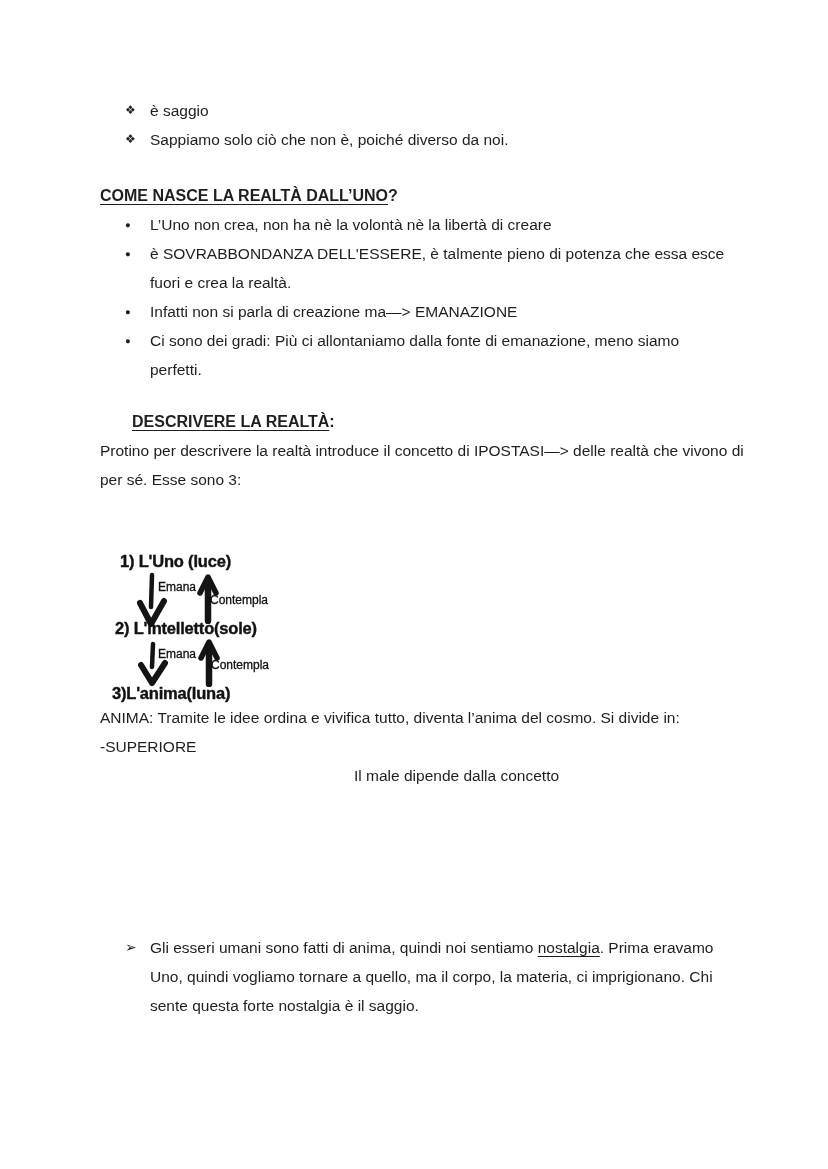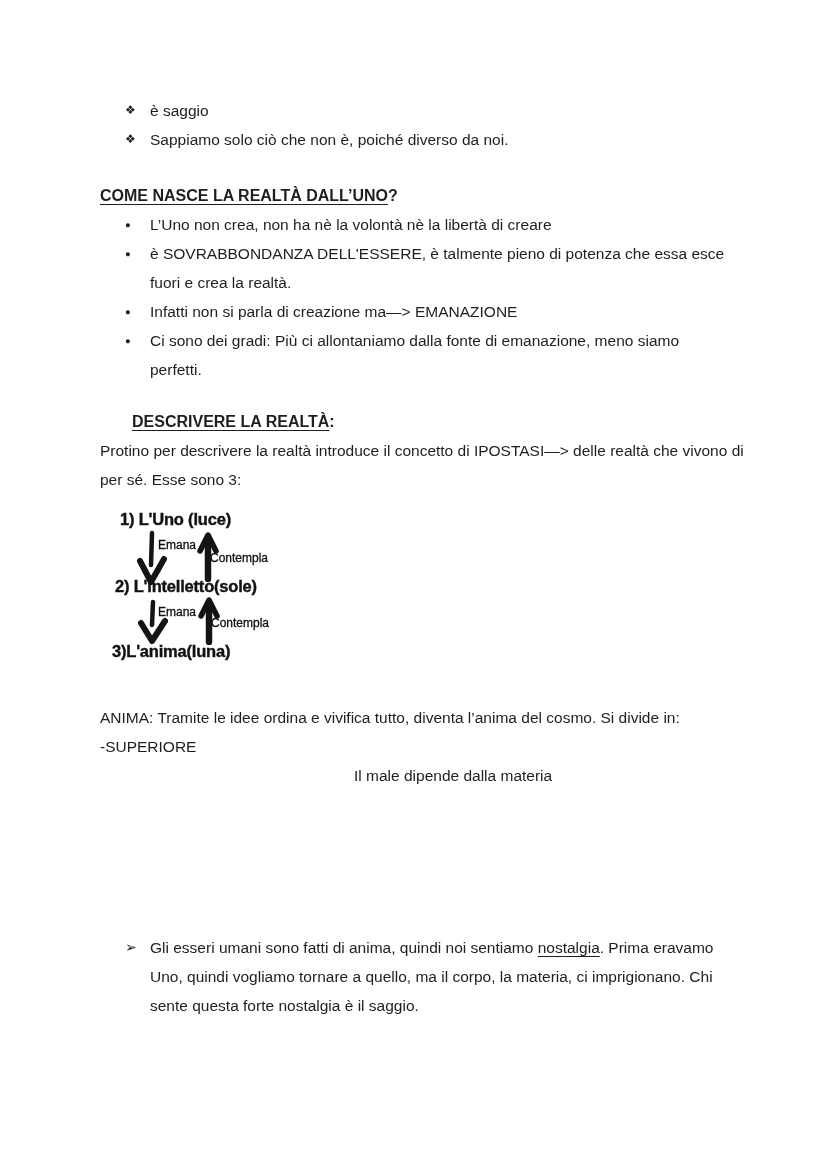--- a/index.html
+++ b/index.html
@@ -19,21 +19,21 @@
   .li{display:flex;align-items:flex-start;}
   .li .marker{flex:0 0 25px;}
   .marker-diamond{font-size:12px;line-height:29px;}
   .marker-dot{font-size:9.5px;line-height:29px;}
   .marker-arrowhead{font-size:14px;line-height:29px;}
   .li .txt{flex:1 1 auto;}
   .para{width:645px;}
   .anima-line4{display:flex;gap:14px;white-space:nowrap;}
   .anima-line5{padding-left:254px;white-space:nowrap;}
   
-  .diagram{width:280px;height:175px;}
+  .diagram{width:280px;height:175px;margin-top:42px;}
   .dg-text{position:absolute;font-weight:bold;font-size:16.5px;line-height:22px;white-space:nowrap;color:#121212;-webkit-text-stroke:.4px #121212;letter-spacing:-.2px;}
   .dg-label{position:absolute;font-weight:normal;font-size:12px;line-height:14px;white-space:nowrap;color:#121212;-webkit-text-stroke:.3px #121212;}
   .dg-arrow{position:absolute;}
   .dg-arrow svg{display:block;}
 </style>
 </head>
 <body>
 
 <div class="page">
 
@@ -114,21 +114,21 @@
       </svg>
     </div>
     <div class="dg-label" style="left:101px;top:111px;">Contempla</div>
 
     <div class="dg-text" style="left:2px;top:135px;">3)L'anima(luna)</div>
   </div>
 
   <div class="abs" style="left:100px;top:703px;width:660px;">
     <div style="white-space:nowrap;">ANIMA: Tramite le idee ordina e vivifica tutto, diventa l’anima del cosmo. Si divide in:</div>
     <div>-SUPERIORE</div>
-    <div class="anima-line5">Il male dipende dalla materia</div>
+    <div class="anima-line5">Il male dipende dalla concetto</div>
   </div>
 
   <div class="abs" style="left:125px;top:933px;width:618px;">
     <div class="li">
       <span class="marker marker-arrowhead">➢</span>
       <span class="txt" style="max-width:590px;"><span>Gli esseri umani sono fatti di anima, quindi noi sentiamo </span><span class="u">nostalgia</span><span>. Prima eravamo Uno, quindi vogliamo tornare a quello, ma il corpo, la materia, ci imprigionano. Chi sente questa forte nostalgia è il saggio.</span></span>
     </div>
   </div>
 
 </div>

